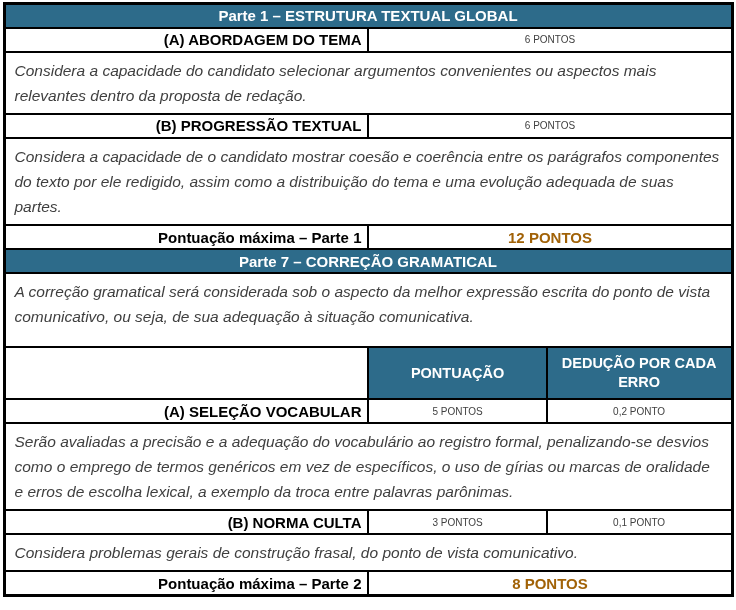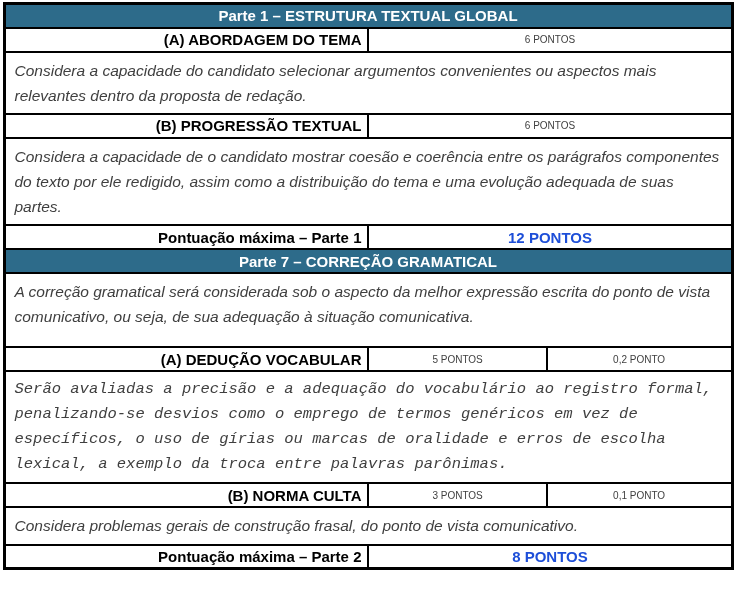--- a/index.html
+++ b/index.html
@@ -54,21 +54,21 @@
   }
   
   td.value-cell {
     color: #404040;
     font-size: 10px;
     text-align: center;
     padding: 2px 4px;
     background: #ffffff;
   }
   td.value-cell.bold {
-    color: #1d4ed8;
+    color: #a16207;
     font-weight: bold;
     font-size: 15px;
   }
   
   td.desc-cell {
     font-style: italic;
     color: #3f3f3f;
     font-size: 15.5px;
     line-height: 1.62;
     text-align: left;
@@ -133,28 +133,33 @@
     </tr>
 
     <tr>
       <td class="section-header" colspan="3">Parte 7 – CORREÇÃO GRAMATICAL</td>
     </tr>
 
     <tr>
       <td class="desc-cell tall-pad" colspan="3" style="height:74px;">A correção gramatical será considerada sob o aspecto da melhor expressão escrita do ponto de vista comunicativo, ou seja, de sua adequação à situação comunicativa.</td>
     </tr>
 
+    <tr>
+      <td class="empty-cell"></td>
+      <td class="col-header">PONTUAÇÃO</td>
+      <td class="col-header">DEDUÇÃO POR CADA ERRO</td>
+    </tr>
 
     <tr>
-      <td class="crit-label">(A) DEDUÇÃO VOCABULAR</td>
+      <td class="crit-label">(A) SELEÇÃO VOCABULAR</td>
       <td class="value-cell">5 PONTOS</td>
       <td class="value-cell">0,2 PONTO</td>
     </tr>
     <tr>
-      <td class="desc-cell" colspan="3" style="height:80px;font-family:Liberation Mono, monospace;">Serão avaliadas a precisão e a adequação do vocabulário ao registro formal, penalizando-se desvios como o emprego de termos genéricos em vez de específicos, o uso de gírias ou marcas de oralidade e erros de escolha lexical, a exemplo da troca entre palavras parônimas.</td>
+      <td class="desc-cell" colspan="3" style="height:80px;">Serão avaliadas a precisão e a adequação do vocabulário ao registro formal, penalizando-se desvios como o emprego de termos genéricos em vez de específicos, o uso de gírias ou marcas de oralidade e erros de escolha lexical, a exemplo da troca entre palavras parônimas.</td>
     </tr>
 
     <tr>
       <td class="crit-label">(B) NORMA CULTA</td>
       <td class="value-cell">3 PONTOS</td>
       <td class="value-cell">0,1 PONTO</td>
     </tr>
     <tr>
       <td class="desc-cell" colspan="3" style="height:34px;">Considera problemas gerais de construção frasal, do ponto de vista comunicativo.</td>
     </tr>

